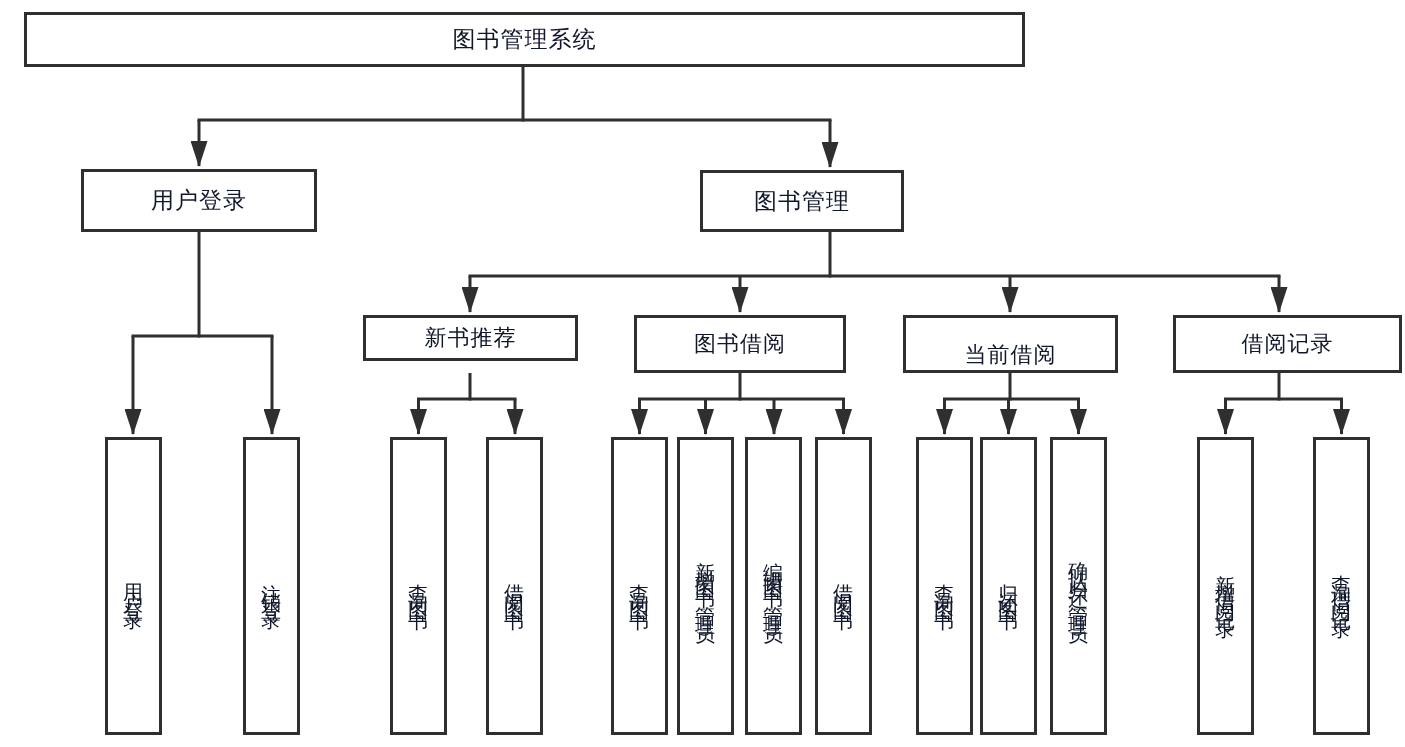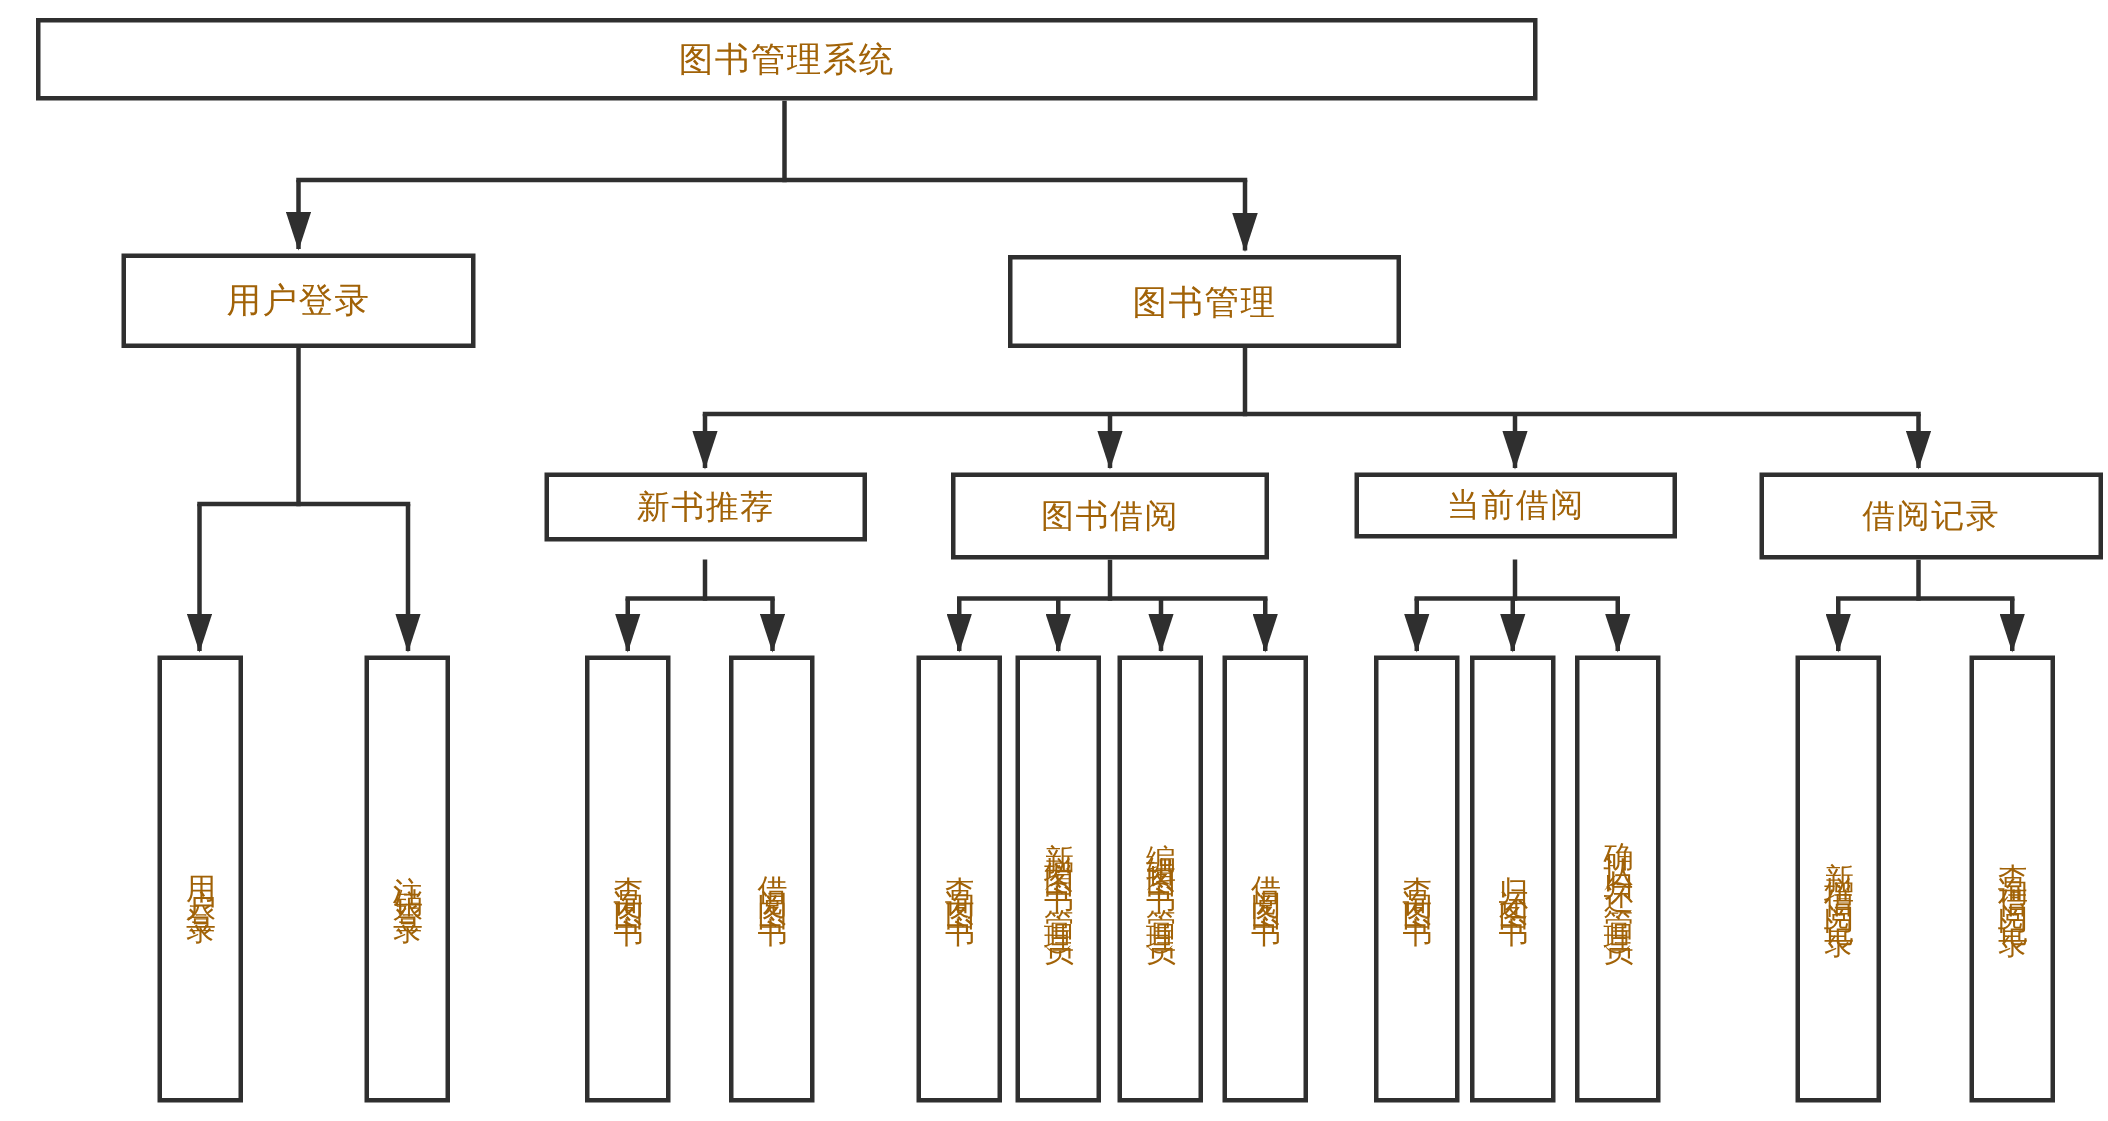--- a/index.html
+++ b/index.html
@@ -10,41 +10,41 @@
     font-family:"Liberation Sans", sans-serif;
     overflow:hidden;
   }
   #connectors { position:absolute; left:0; top:0; width:1405px; height:747px; pointer-events:none; }
   .node {
     position:absolute;
     box-sizing:border-box;
     border:3px solid #2f2f2f;
     background:#ffffff;
     display:flex; align-items:center; justify-content:center;
-    color:#a16207;
+    color:#0f172a;
     z-index:1;
   }
   .hlabel { font-size:23px; letter-spacing:1px; white-space:nowrap; }
   .lv2 .hlabel { font-size:22px; }
   .leaf { width:57px; top:437px; height:298px; }
   .vlabel {
     writing-mode:vertical-rl;
     text-orientation:mixed;
     font-size:20px;
     letter-spacing:9px;
     line-height:1;
     white-space:nowrap;
   }
   
   #n-root { left:24px;  top:12px;  width:1001px; height:55px; }
   #n-l1-0 { left:81px;  top:169px; width:236px;  height:63px; }
-  #n-l1-1 { left:672px; top:170px; width:262px;  height:62px; }
+  #n-l1-1 { left:700px; top:170px; width:204px;  height:62px; }
   #n-l2-0 { left:363px; top:315px; width:215px;  height:46px; }
   #n-l2-1 { left:634px; top:315px; width:212px;  height:58px; }
-  #n-l2-2 { left:903px; top:315px; width:215px;  height:44px; }
+  #n-l2-2 { left:903px; top:315px; width:215px;  height:58px;align-items:flex-end; }
   #n-l2-3 { left:1173px;top:315px; width:229px;  height:58px; }
   #n-leaf-0  { left:105px; }
   #n-leaf-1  { left:243px; }
   #n-leaf-2  { left:390px; }
   #n-leaf-3  { left:486px; }
   #n-leaf-4  { left:611px; }
   #n-leaf-5  { left:677px; }
   #n-leaf-6  { left:745px; }
   #n-leaf-7  { left:815px; }
   #n-leaf-8  { left:916px; }

